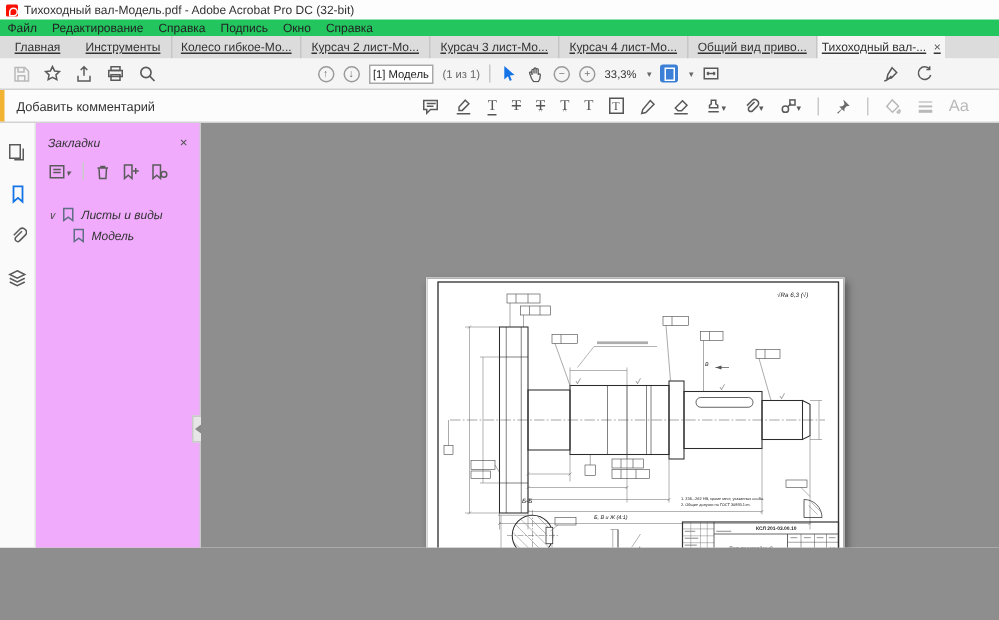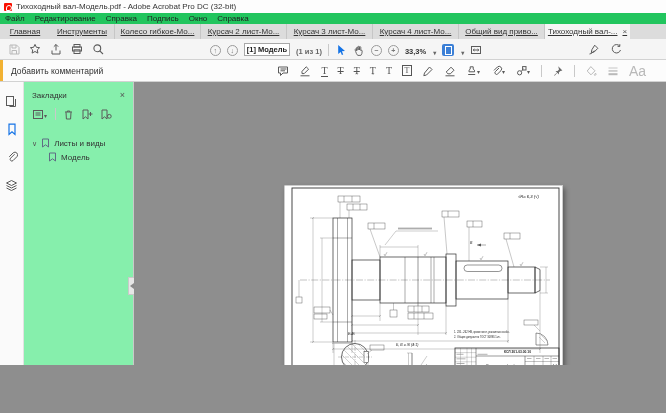--- a/index.html
+++ b/index.html
@@ -27,21 +27,21 @@
   .tab.nav1 { width:50px; }
   .tab.nav2 { width:64px; }
   .tab.doc { width:86px; border-left:1px solid #c6c6c6; }
   .tab.doc.active { background:#f5f5f5; border-left:1px solid #c6c6c6; }
   .tab .closex { margin-left:5px; color:#555; font-size:8px; }
 
   
   .toolbar { height:21px; background:#f5f5f5; border-bottom:1px solid #d2d2d2; display:flex;
     align-items:center; font-size:8px; color:#444; flex:0 0 auto; }
   .tb-left { display:flex; align-items:center; gap:9px; margin-left:8px; }
-  .tb-center { display:flex; align-items:flex-end; gap:6px; margin-left:auto;font-weight:bold; }
+  .tb-center { display:flex; align-items:center; gap:6px; margin-left:auto; }
   .tb-right { display:flex; align-items:center; gap:10px; margin-left:auto; margin-right:44px; }
   .vsep { width:1px; height:12px; background:#c9c9c9; }
   .icon { display:inline-flex; align-items:center; justify-content:center; color:#5a5a5a; }
   .icon.disabled { color:#b9b9b9; }
   .circle-btn { width:11px; height:11px; border:1px solid #9a9a9a; border-radius:50%; color:#777;
     font-size:7px; line-height:9px; text-align:center; display:inline-block; }
   .pagebox { min-width:40px; height:13px; border:1px solid #a8a8a8; background:#fff; font-size:7.5px;
     color:#222; display:inline-flex; align-items:center; justify-content:center; padding:0 2px; }
   .pcount { color:#666; font-size:7.5px; }
   .zoomtxt { color:#333; font-size:7.5px; }
@@ -55,28 +55,28 @@
     align-items:center; position:relative; flex:0 0 auto; }
   .cb-accent { position:absolute; left:0; top:0; bottom:0; width:3px; background:#F2B233; }
   .cb-label { margin-left:11px; font-size:8.5px; color:#333; }
   .cb-icons { display:flex; align-items:center; gap:10px; margin-left:auto; margin-right:20px; }
   .tglyph { font-family:"Liberation Serif", serif; font-size:10px; color:#555; line-height:11px;
     display:inline-block; position:relative; }
   .t-under { border-bottom:1.4px solid #555; }
   .t-strike { text-decoration:line-through; }
   .t-box { border:1px solid #555; padding:0 1.5px; font-size:8px; line-height:9px; }
   .t-mark { position:absolute; left:50%; transform:translateX(-50%); bottom:-4px; font-size:5px; color:#555; }
-  .aa { color:#b9b9b9; font-size:14px; }
+  .aa { color:#b9b9b9; font-size:11px; }
 
   
   .main { flex:1 1 auto; display:flex; min-height:0; }
   .rail { width:24px; background:#fafafa; border-right:1px solid #e2e2e2; display:flex;
     flex-direction:column; align-items:center; padding-top:13px; gap:15px; flex:0 0 auto; }
-  .panel { width:110px; background:#86efac; border-right:1px solid #c9c9c9; position:relative;
-    flex:0 0 auto; font-size:8px; color:#333; }
+  .panel { width:110px; background:#f0abfc; border-right:1px solid #c9c9c9; position:relative;
+    flex:0 0 auto; font-size:8px; color:#333;font-style:italic; }
   .panel-header { display:flex; align-items:center; justify-content:space-between; padding:8px 8px 6px 8px; }
   .panel-close { color:#555; font-size:9px; }
   .panel-tools { display:flex; align-items:center; gap:7px; padding:2px 8px 6px 8px; }
   .tree { padding-top:10px; }
   .tree-row { display:flex; align-items:flex-end; gap:4px; padding:2px 0 2px 8px; }
   .tree-row.child { padding-left:24px; }
   .chev { font-size:7px; color:#555; }
   .collapse-handle { position:absolute; right:-1px; top:195px; width:6px; height:18px; background:#e6e6e6;
     border:1px solid #c9c9c9; border-right:none; display:flex; align-items:center; justify-content:center; }
   .collapse-handle svg { display:block; }

